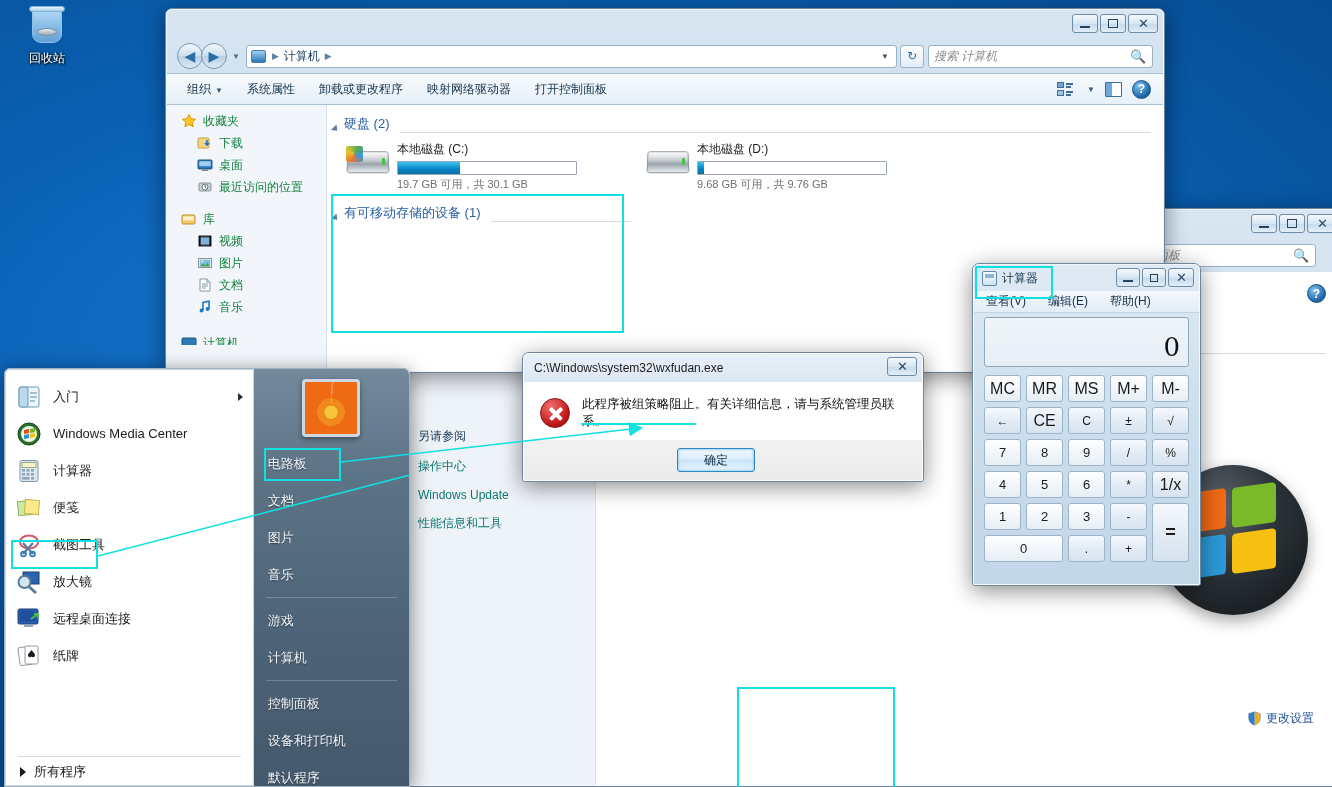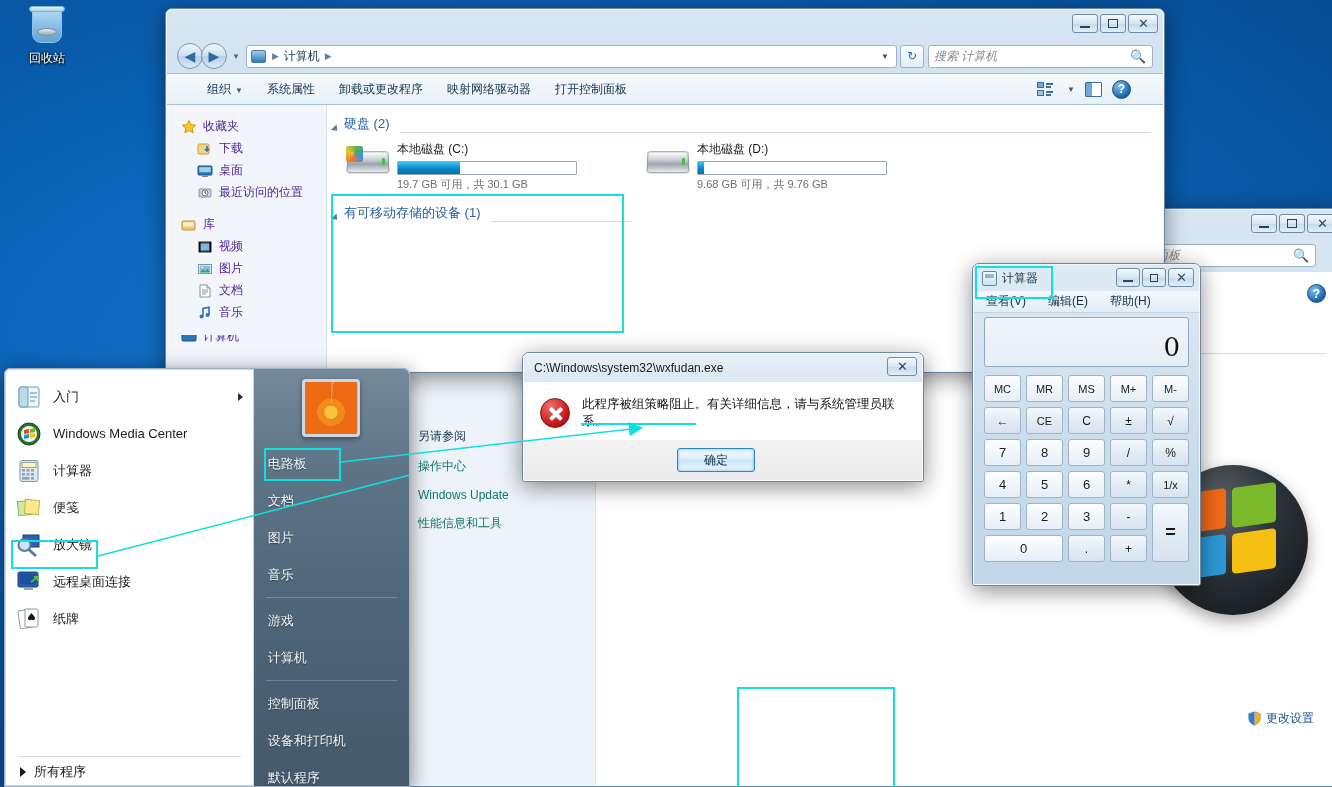--- a/index.html
+++ b/index.html
@@ -60,37 +60,37 @@
   .refresh{ width:24px; height:23px; margin-left:3px; border:1px solid #9ab2c6; border-radius:3px;
       background:linear-gradient(180deg,#fbfdff,#e4eef7); color:#2c6ca4; font-size:12px;
       display:flex; align-items:center; justify-content:center; }
   .searchbar{ width:225px; height:23px; margin-left:4px; background:#fff; border:1px solid #9ab2c6;
       border-radius:3px; display:flex; align-items:center; padding:0 5px; }
   .searchbar .ph{ color:#8c8c8c; font-style:italic; font-size:12px; flex:1; }
   .mag{ color:#2b6ca8; font-size:13px; }
 
   #ex-toolbar{ position:absolute; left:0; top:63px; height:32px; width:100%;
       background:linear-gradient(180deg,#f6fafd,#e7f0f8); border-top:1px solid #a9c0d4;
-      border-bottom:1px solid #a9c0d4; display:flex; align-items:center; padding:0 28px; gap:0;justify-content:flex-end; }
+      border-bottom:1px solid #a9c0d4; display:flex; align-items:center; padding:0 8px; gap:0;justify-content:flex-end; }
   .tbitem{ padding:4px 12px; font-size:12px; color:#14304a; border-radius:3px; white-space:nowrap; }
   .tbcaret{ font-size:8px; margin-left:4px; color:#3a5c7a; }
   .tbright{ margin-left:auto; display:flex; align-items:center; gap:10px; padding-right:4px;}
   .ico-view{ width:16px; height:14px; position:relative; }
   .ico-view i{ position:absolute; display:block; background:#3c6d9c; }
   .ico-pane{ width:17px; height:15px; border:1.6px solid #3c6d9c; border-radius:1px; background:#fff; position:relative; }
   .ico-pane::after{ content:''; position:absolute; left:0; top:0; bottom:0; width:6px; background:#6fa8dc; }
   .ico-help{ width:19px; height:19px; border-radius:50%;
       background:radial-gradient(circle at 35% 30%, #7fc3ee, #1a62a8 70%);
       border:1px solid #13507f; color:#fff; font-size:12px; font-weight:bold;
       display:flex; align-items:center; justify-content:center; }
 
   #ex-body{ position:absolute; left:0; top:95px; right:0; bottom:0; background:#fff; display:flex; }
   #ex-nav{ width:160px; background:#f2f6fa; border-right:1px solid #d4e0ea; padding:8px 0 0 0;
       overflow:hidden; position:relative; }
-  .navitem{ display:flex; align-items:flex-end; height:22px; padding-left:14px; color:#4c1d95; font-size:12px; white-space:nowrap;}
+  .navitem{ display:flex; align-items:flex-start; height:22px; padding-left:14px; color:#15803d; font-size:12px; white-space:nowrap;}
   .navitem.child{ padding-left:30px; }
   .navicon{ width:16px; height:16px; margin-right:6px; flex:0 0 16px; position:relative; }
   .navgap{ height:10px; }
   #ex-content{ flex:1; position:relative; overflow:hidden; background:#fff; padding:10px 0 0 0;}
   .grouphdr{ display:flex; align-items:flex-end; gap:6px; padding:0 12px 0 6px; color:#2a61a5; font-size:13px; }
   .tri{ width:0;height:0;border-left:5px solid #5c7c99;border-top:4px solid transparent;border-bottom:4px solid transparent; transform:rotate(45deg);}
   .grouphdr .rule{ flex:1; height:1px; background:#d2dde7; margin-left:4px; }
   .drive-row{ display:flex; padding:8px 0 0 18px; }
   .drive{ display:flex; width:300px; }
   .drv-ico{ width:46px; height:40px; flex:0 0 46px; position:relative; margin-right:6px;}
@@ -152,21 +152,21 @@
   #calc-pad{ position:absolute; top:52px; left:10px; right:10px; bottom:10px; }
   .calc-disp{ height:50px; background:linear-gradient(180deg,#eef4fa,#e6eef6); border:1px solid #8fa8bd;
      border-radius:3px; display:flex; align-items:flex-end; justify-content:flex-end; padding:4px 8px;
      font-size:26px; color:#111; font-family:"DejaVu Serif",serif; }
   .calc-grid{ margin-top:8px; display:grid; grid-template-columns:repeat(5,1fr); gap:5px; }
   .ck{ height:27px; border:1px solid #9db4c7; border-radius:3px;
      background:linear-gradient(180deg,#ffffff,#f1f6fb 50%,#e6eef6);
      display:flex; align-items:center; justify-content:center; font-size:13px; color:#1a1a1a;}
   .ck.op{ background:linear-gradient(180deg,#f5f9fd,#e3ecf5 50%,#d6e3ef); font-size:12px;}
   .ck.mem{ font-size:11px; }
-  .ck.sm{ font-size:11px; }
+  .ck.sm{ font-size:16px; }
   .ck.eq{ grid-row:span 2; height:auto; font-size:18px; font-weight:bold;
      background:linear-gradient(180deg,#f5f9fd,#e3ecf5 50%,#d6e3ef);}
   .ck.zero{ grid-column:span 2; }
 
   
   #errdlg{ left:522px; top:352px; width:402px; height:130px; }
   #errdlg .win-frame{ background:#f0f0f0; border-radius:6px 6px 2px 2px;}
   #err-title{ height:28px; display:flex; align-items:center; padding-left:10px; font-size:12px; color:#1a1a1a;
      background:linear-gradient(180deg,#e8f0f8,#dbe7f2); }
   #err-main{ position:absolute; top:28px; left:0; right:0; height:62px; background:#fff;
@@ -629,20 +629,29 @@
         </div>
         <div class="smitem">
           <span class="smicon"><svg viewBox="0 0 26 26" width="26" height="26">
               <rect x="2" y="6" width="14" height="14" fill="#cde9a3" stroke="#8eb35e" transform="rotate(-6 9 13)"></rect>
               <rect x="9" y="5" width="14" height="14" fill="#fbe98c" stroke="#ccb14a" transform="rotate(5 16 12)"></rect>
             </svg></span>
           <span class="t">便笺</span>
         </div>
         <div class="smitem">
           <span class="smicon"><svg viewBox="0 0 26 26" width="26" height="26">
+              <ellipse cx="13" cy="10" rx="9" ry="6.5" fill="none" stroke="#d05a6a" stroke-width="2"></ellipse>
+              <path d="M7 22 L17 11 M17 22 L7 11" stroke="#5b7b96" stroke-width="2.2"></path>
+              <circle cx="7.5" cy="22" r="2.4" fill="none" stroke="#2f79b5" stroke-width="1.8"></circle>
+              <circle cx="16.5" cy="22" r="2.4" fill="none" stroke="#2f79b5" stroke-width="1.8"></circle>
+            </svg></span>
+          <span class="t">截图工具</span>
+        </div>
+        <div class="smitem">
+          <span class="smicon"><svg viewBox="0 0 26 26" width="26" height="26">
               <rect x="7" y="3" width="16" height="12" fill="#2b63b0" stroke="#1b3f73"></rect>
               <circle cx="8.5" cy="13" r="6" fill="#cfe6f5" stroke="#5a7b95" stroke-width="2"></circle>
               <path d="M12.8 17.5 L20 24" stroke="#5a7b95" stroke-width="3"></path>
             </svg></span>
           <span class="t">放大镜</span>
         </div>
         <div class="smitem">
           <span class="smicon"><svg viewBox="0 0 26 26" width="26" height="26">
               <rect x="2" y="3" width="20" height="15" rx="1.5" fill="#2b63b0" stroke="#1b3f73"></rect>
               <rect x="3.6" y="4.6" width="16.8" height="11" fill="#1f4fa0"></rect>

